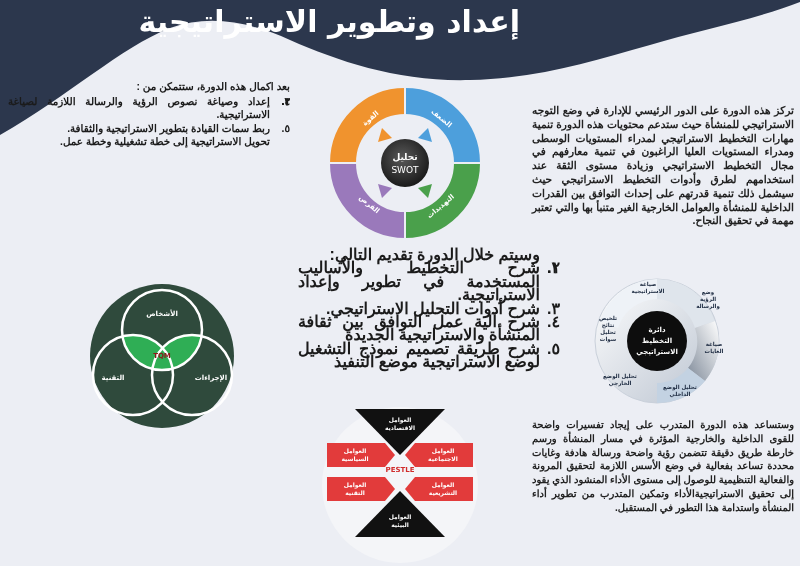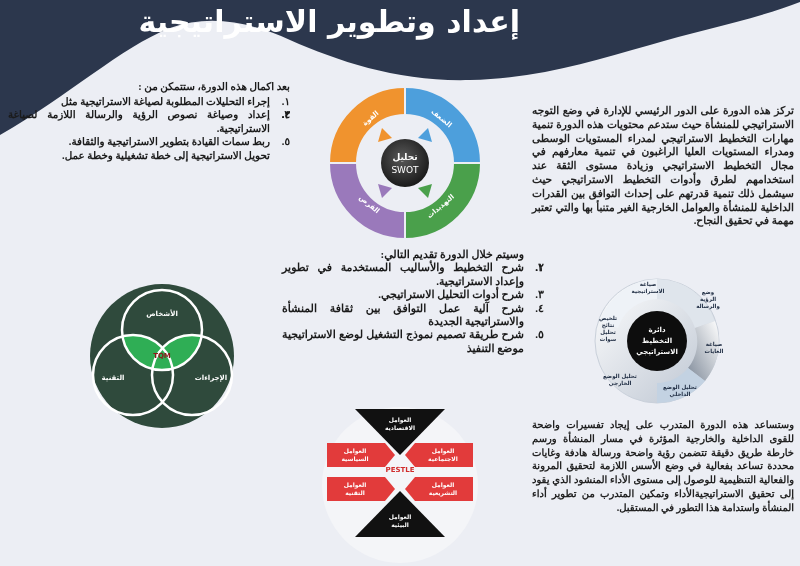--- a/index.html
+++ b/index.html
@@ -12,38 +12,38 @@
   }
   .header-wave { position: absolute; left: 0; top: 0; width: 800px; height: 140px; z-index: 0; }
   .title {
     position: absolute; top: 4px; left: 280px; width: 240px;
     font-family: "DejaVu Sans", sans-serif; font-weight: bold;
     font-size: 30px; color: #ffffff; text-align: left; direction: rtl;
     white-space: nowrap; z-index: 2; letter-spacing: 0;
   }
   .block {
     position: absolute; direction: rtl; text-align: justify;
-    font-family: Liberation Serif, serif; z-index: 2;
+    font-family: Liberation Sans, sans-serif; z-index: 2;
   }
   .intro {
     left: 532px; top: 104px; width: 262px;
     font-size: 10.6px; line-height: 13.8px; font-weight: bold; color: #222;
   }
   .outcomes {
     left: 8px; top: 80px; width: 282px;
     font-size: 10.4px; line-height: 13.6px; font-weight: bold; color: #1b1b1b;
   }
   .outcomes .lead { margin-right: 0; margin-bottom: 1px; }
   .outcomes ol, .topics ol { list-style: none; }
   .outcomes li, .topics li { position: relative; padding-right: 20px; }
   .outcomes li .num, .topics li .num { position: absolute; right: 0; top: 0; }
   .outcomes .tail { padding-right: 20px; }
   .topics {
-    left: 282px; top: 248px; width: 262px;
-    font-size: 11px; line-height: 13.4px; font-weight: bold; color: #1b1b1b;
+    left: 298px; top: 248px; width: 262px;
+    font-size: 16px; line-height: 13.4px; font-weight: bold; color: #1b1b1b;
   }
   .topics .lead { padding-right: 20px; }
   .closing {
     left: 532px; top: 418px; width: 262px;
     font-size: 10px; line-height: 13.8px; font-weight: bold; color: #222;
   }
   .figure { position: absolute; z-index: 2; }
   .swot { left: 330px; top: 88px; width: 150px; height: 150px; }
   .cycle { left: 590px; top: 266px; width: 135px; height: 150px; }
   .tqm { left: 75px; top: 280px; width: 175px; height: 150px; }
@@ -59,21 +59,21 @@
 
 <h1 class="title">إعداد وتطوير الاستراتيجية</h1>
 
 <div class="block intro">
   <p>تركز هذه الدورة على الدور الرئيسي للإدارة في وضع التوجه الاستراتيجي للمنشأة حيث ستدعم محتويات هذه الدورة تنمية مهارات التخطيط الاستراتيجي لمدراء المستويات الوسطى ومدراء المستويات العليا الراغبون في تنمية معارفهم في مجال التخطيط الاستراتيجي وزيادة مستوى الثقة عند استخدامهم لطرق وأدوات التخطيط الاستراتيجي حيث سيشمل ذلك تنمية قدرتهم على إحداث التوافق بين القدرات الداخلية للمنشأة والعوامل الخارجية الغير متنبأ بها والتي تعتبر مهمة في تحقيق النجاح.</p>
 </div>
 
 <div class="block outcomes">
   <p class="lead">بعد اكمال هذه الدورة، ستتمكن من :</p>
   <ol>
-    <li><span class="num">١.</span><span>إجراء التحليلات المطلوبة لصياغة الاستراتيجية مثل</span></li>
+    <li><span class="num">١.</span></li>
     <li><span class="num">٢.</span></li>
     <li><span class="num">٣.</span></li>
     <li><span class="num">٤.</span><span>إعداد وصياغة نصوص الرؤية والرسالة اللازمة لصياغة الاستراتيجية.</span></li>
     <li><span class="num">٥.</span><span>ربط سمات القيادة بتطوير الاستراتيجية والثقافة.</span></li>
   </ol>
   <p class="tail">تحويل الاستراتيجية إلى خطة تشغيلية وخطة عمل.</p>
 </div>
 
 <div class="block topics">
   <p class="lead">وسيتم خلال الدورة تقديم التالي:</p>

